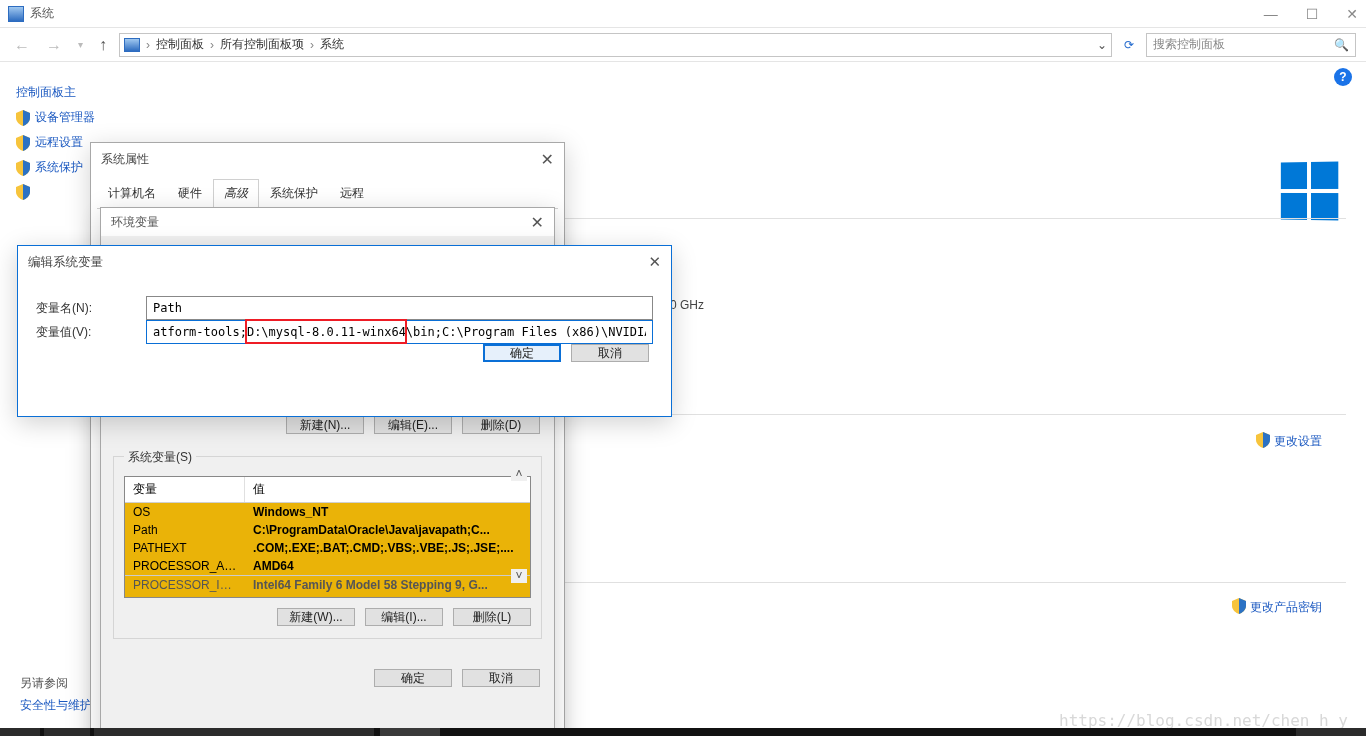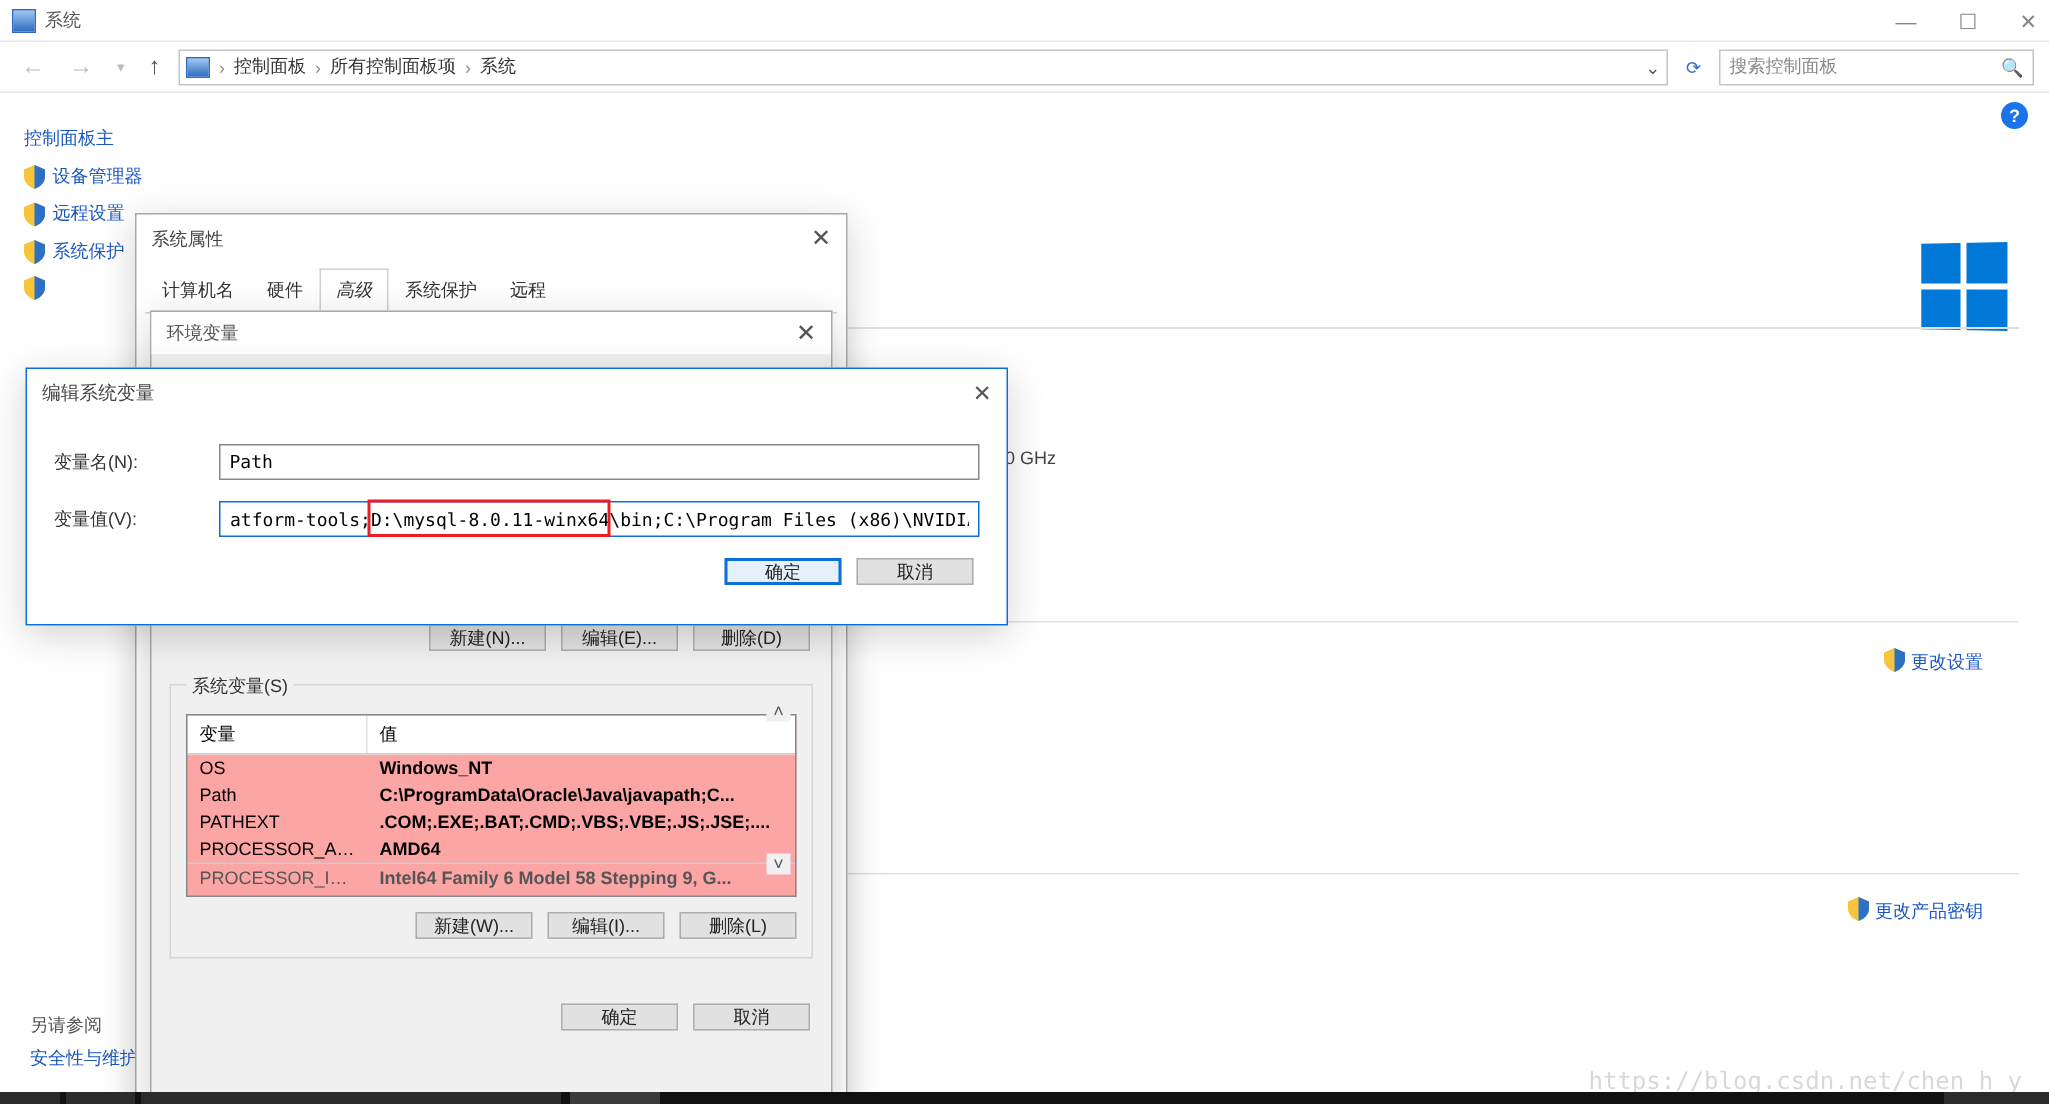--- a/index.html
+++ b/index.html
@@ -55,41 +55,41 @@
 .sysprops { left: 90px; top: 80px; width: 475px; height: 625px; }
 .sysprops .tabs { display: flex; border-bottom: 1px solid #d0d0d0; margin: 4px 6px 0; }
 .sysprops .tab { padding: 5px 10px; border: 1px solid transparent; color: #333; }
 .sysprops .tab.active { border: 1px solid #d0d0d0; border-bottom: 1px solid #fff; background: #fff; margin-bottom: -1px; font-style: italic; }
 
 
 .envvars { left: 100px; top: 145px; width: 455px; height: 545px; background: #f0f0f0; }
 .envvars .inner-title { height: 28px; display: flex; align-items: center; padding: 0 10px; background: #fff; color: #555; }
 .group-box { border: 1px solid #d5d5d5; margin: 10px 12px; padding: 10px 10px 12px; }
 .group-box .legend { position: relative; top: -18px; background: #f0f0f0; display: inline-block; padding: 0 4px; color: #333; }
-.var-table { border: 1px solid #888; background: #fca5a5; height: 122px; overflow: hidden; margin-top: -8px; }
+.var-table { border: 1px solid #888; background: #eab308; height: 122px; overflow: hidden; margin-top: -8px; }
 .var-table .hdr { display: flex; border-bottom: 1px solid #d0d0d0; background: #fff; }
 .var-table .hdr div { padding: 4px 8px; font-weight: normal; }
 .var-table .hdr .c1 { width: 120px; border-right: 1px solid #e0e0e0; }
 .var-table .hdr .c2 { flex: 1; }
 .var-table .row { display: flex; }
 .var-table .row div { padding: 2px 8px; white-space: nowrap; overflow: hidden; text-overflow: ellipsis; }
 .var-table .row .c1 { width: 120px; }
 .var-table .row .c2 { flex: 1; font-weight: bold; }
 .var-table .row.cut { border-top: 1px solid #ccc; color: #555; }
 .scroll-arrow { position: absolute; right: 14px; width: 16px; text-align: center; color: #555; background: #f0f0f0; }
 .btn { display: inline-flex; align-items: center; justify-content: center; min-width: 78px; height: 18px; border: 1px solid #adadad; background: #e1e1e1; padding: 0 10px; color: #222; }
 .btn-row { display: flex; gap: 10px; justify-content: flex-end; margin-top: 10px; }
 .env-bottom { display: flex; gap: 10px; justify-content: flex-end; padding: 0 14px 14px; margin-top: 30px; }
 
 
 .editvar { left: 17px; top: 183px; width: 655px; height: 172px; background: #fff; border: 1px solid #0a6fd6; }
 .editvar .dlg-title { font-size: 12.5px; justify-content: center; }
 .editvar .dlg-close { font-size: 15px; }
 .editvar .body { padding: 18px 18px 12px; }
-.editvar .frow { display: flex; align-items: center; margin-bottom: 14px; }
+.editvar .frow { display: flex; align-items: center; }
 .editvar .frow label { width: 110px; color: #333; }
 .editvar .frow input { flex: 1; height: 24px; border: 1px solid #888; padding: 0 6px; font-family: "Consolas","Microsoft YaHei",monospace; font-size: 12px; }
 .highlight-box { position: absolute; border: 2px solid #ee1c25; pointer-events: none; }
 .editvar .btns { display: flex; gap: 10px; justify-content: flex-end; padding-right: 4px; }
 .editvar .btn.primary { border: 2px solid #0a6fd6; background: #e6f0fb; }
 
 
 .watermark { position: absolute; right: 18px; bottom: 6px; color: #d8d8d8; font-family: Consolas, monospace; font-size: 16px; }
 
 

